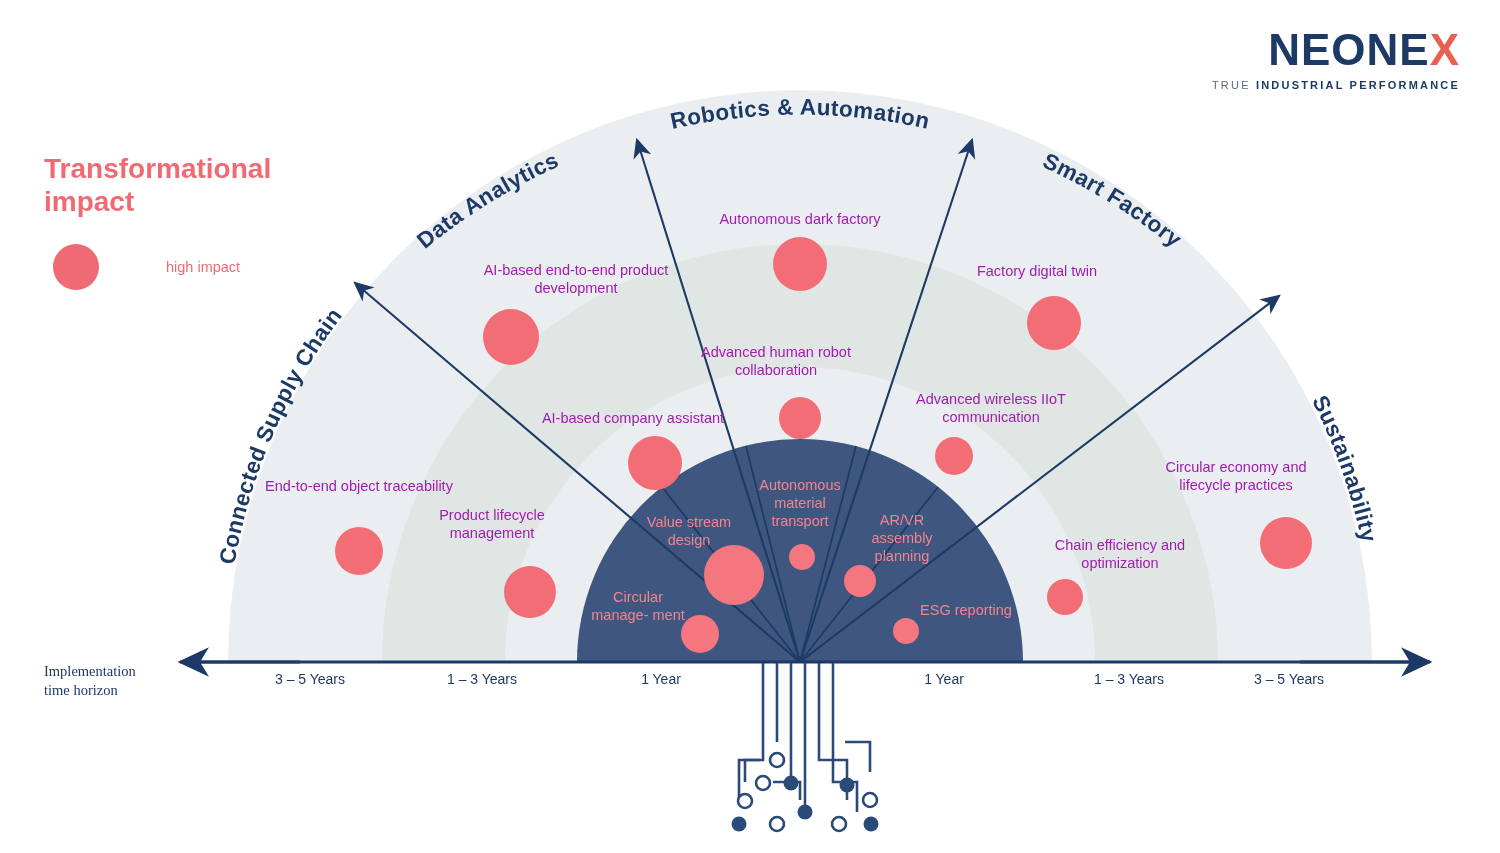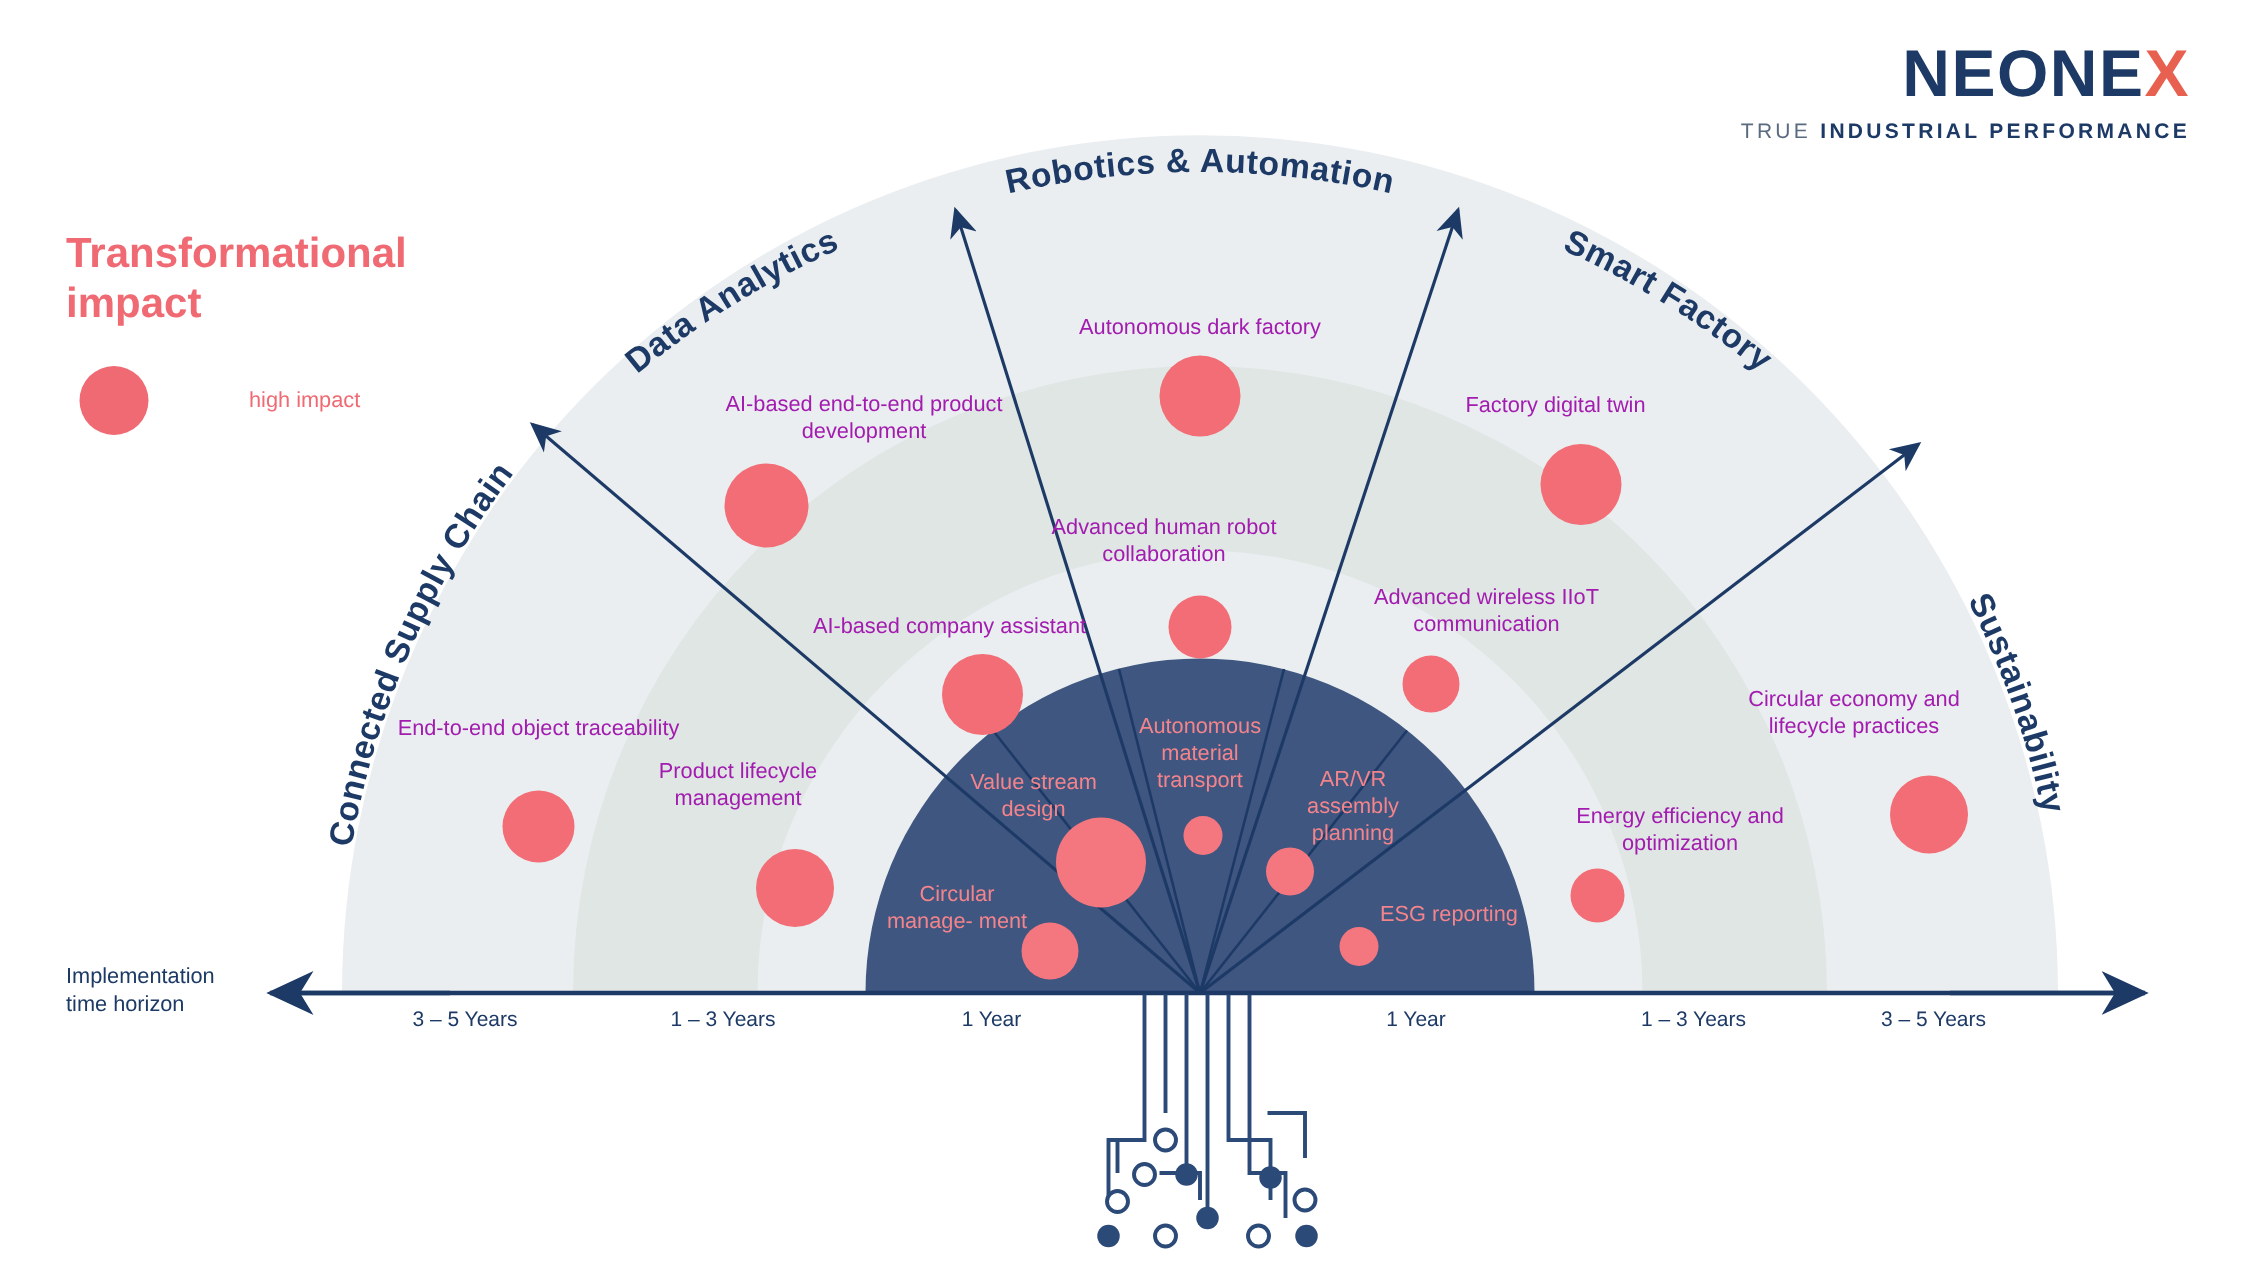--- a/index.html
+++ b/index.html
@@ -7,21 +7,21 @@
     width:1500px;height:853px;background:#ffffff;
     font-family:"Liberation Sans", sans-serif;
     overflow:hidden;position:relative;
   }
   #stage{position:absolute;left:0;top:0;width:1500px;height:774px;}
 
   
   .logo{position:absolute;right:40px;top:28px;text-align:right;}
   .logo-word{font-size:44px;font-weight:700;letter-spacing:1px;color:#1d3a66;line-height:1;}
   .logo-word .xmark{color:#e8604f;}
-  .logo-tag{margin-top:7px;font-size:14px;letter-spacing:2.2px;color:#5a6b80;}
+  .logo-tag{margin-top:7px;font-size:11px;letter-spacing:2.2px;color:#5a6b80;}
   .logo-tag b{color:#1d3a66;font-weight:700;letter-spacing:2.2px;}
 
   
   .legend{position:absolute;left:44px;top:152px;width:260px;}
   .legend-title{font-size:28px;font-weight:700;color:#ef6a72;line-height:1.18;}
   .legend-row{display:flex;align-items:center;margin-top:16px;gap:44px;}
   .legend-dotwrap{width:64px;display:flex;justify-content:center;align-items:center;}
   .legend-dot{border-radius:50%;background:#ef6a72;}
   .legend-label{font-size:14.5px;color:#ef6a72;margin-left:14px;}
   .lg-r1{margin-top:26px;}
@@ -179,25 +179,25 @@
       <div class="item" style="left: 576px; top: 279px; width: 190px;">AI-based end-to-end product development</div>
       <div class="item" style="left: 633px; top: 418px; width: 190px;">AI-based company assistant</div>
       <div class="item on-core" style="left: 689px; top: 531px; width: 104px;">Value stream design</div>
       <div class="item" style="left: 800px; top: 219px; width: 190px;">Autonomous dark factory</div>
       <div class="item" style="left: 776px; top: 361px; width: 190px;">Advanced human robot collaboration</div>
       <div class="item on-core" style="left: 800px; top: 503px; width: 104px;">Autonomous material transport</div>
       <div class="item" style="left: 1037px; top: 271px; width: 190px;">Factory digital twin</div>
       <div class="item" style="left: 991px; top: 408px; width: 190px;">Advanced wireless IIoT communication</div>
       <div class="item on-core" style="left: 902px; top: 538px; width: 104px;">AR/VR assembly planning</div>
       <div class="item" style="left: 1236px; top: 476px; width: 190px;">Circular economy and lifecycle practices</div>
-      <div class="item" style="left: 1120px; top: 554px; width: 190px;">Energy efficiency and optimization</div>
+      <div class="item" style="left: 1120px; top: 554px; width: 190px;">Chain efficiency and optimization</div>
       <div class="item on-core" style="left: 966px; top: 610px; width: 104px;">ESG reporting</div>
     </div>
 
-  <div class="axis-cap" style="left:44px;top:642px;">
+  <div class="axis-cap" style="left:44px;top:662px;font-family:Liberation Serif, serif;">
     <div>Implementation</div>
     <div>time horizon</div>
   </div>
   <div class="tick" style="left:310px;top:671px;">3 – 5 Years</div>
   <div class="tick" style="left:482px;top:671px;">1 – 3 Years</div>
   <div class="tick" style="left:661px;top:671px;">1 Year</div>
   <div class="tick" style="left:944px;top:671px;">1 Year</div>
   <div class="tick" style="left:1129px;top:671px;">1 – 3 Years</div>
   <div class="tick" style="left:1289px;top:671px;">3 – 5 Years</div>
 

